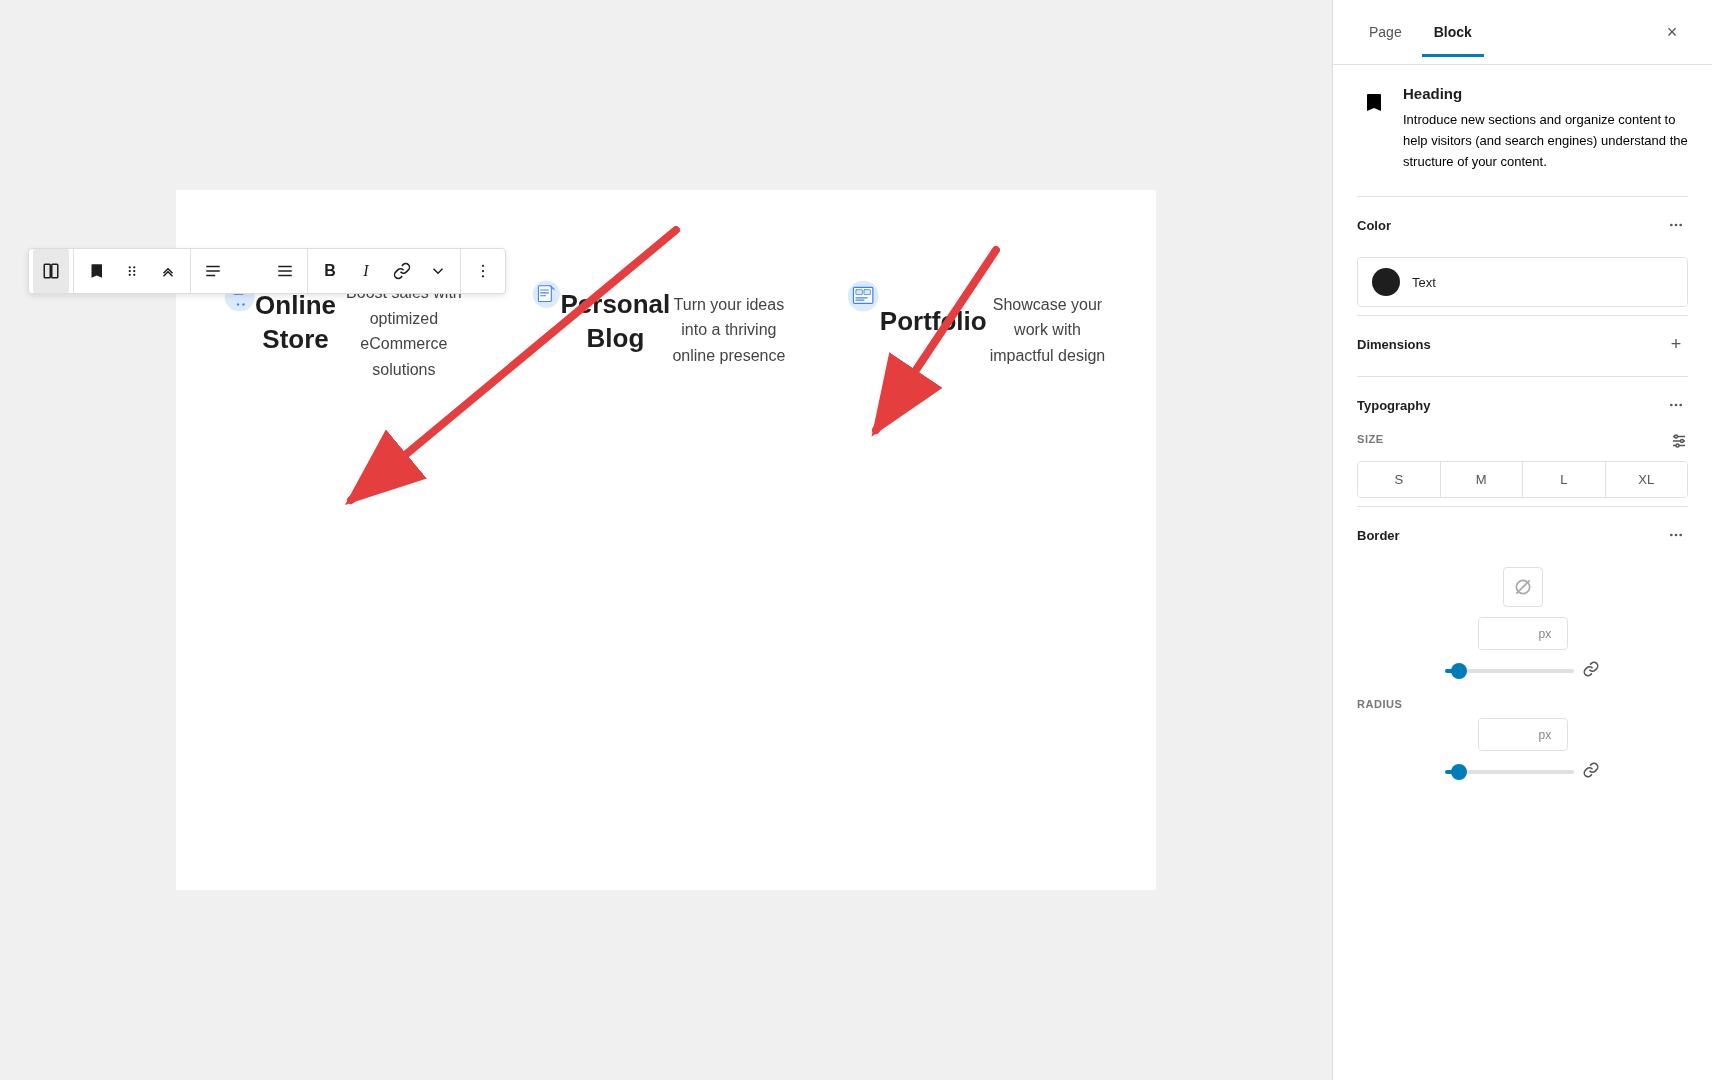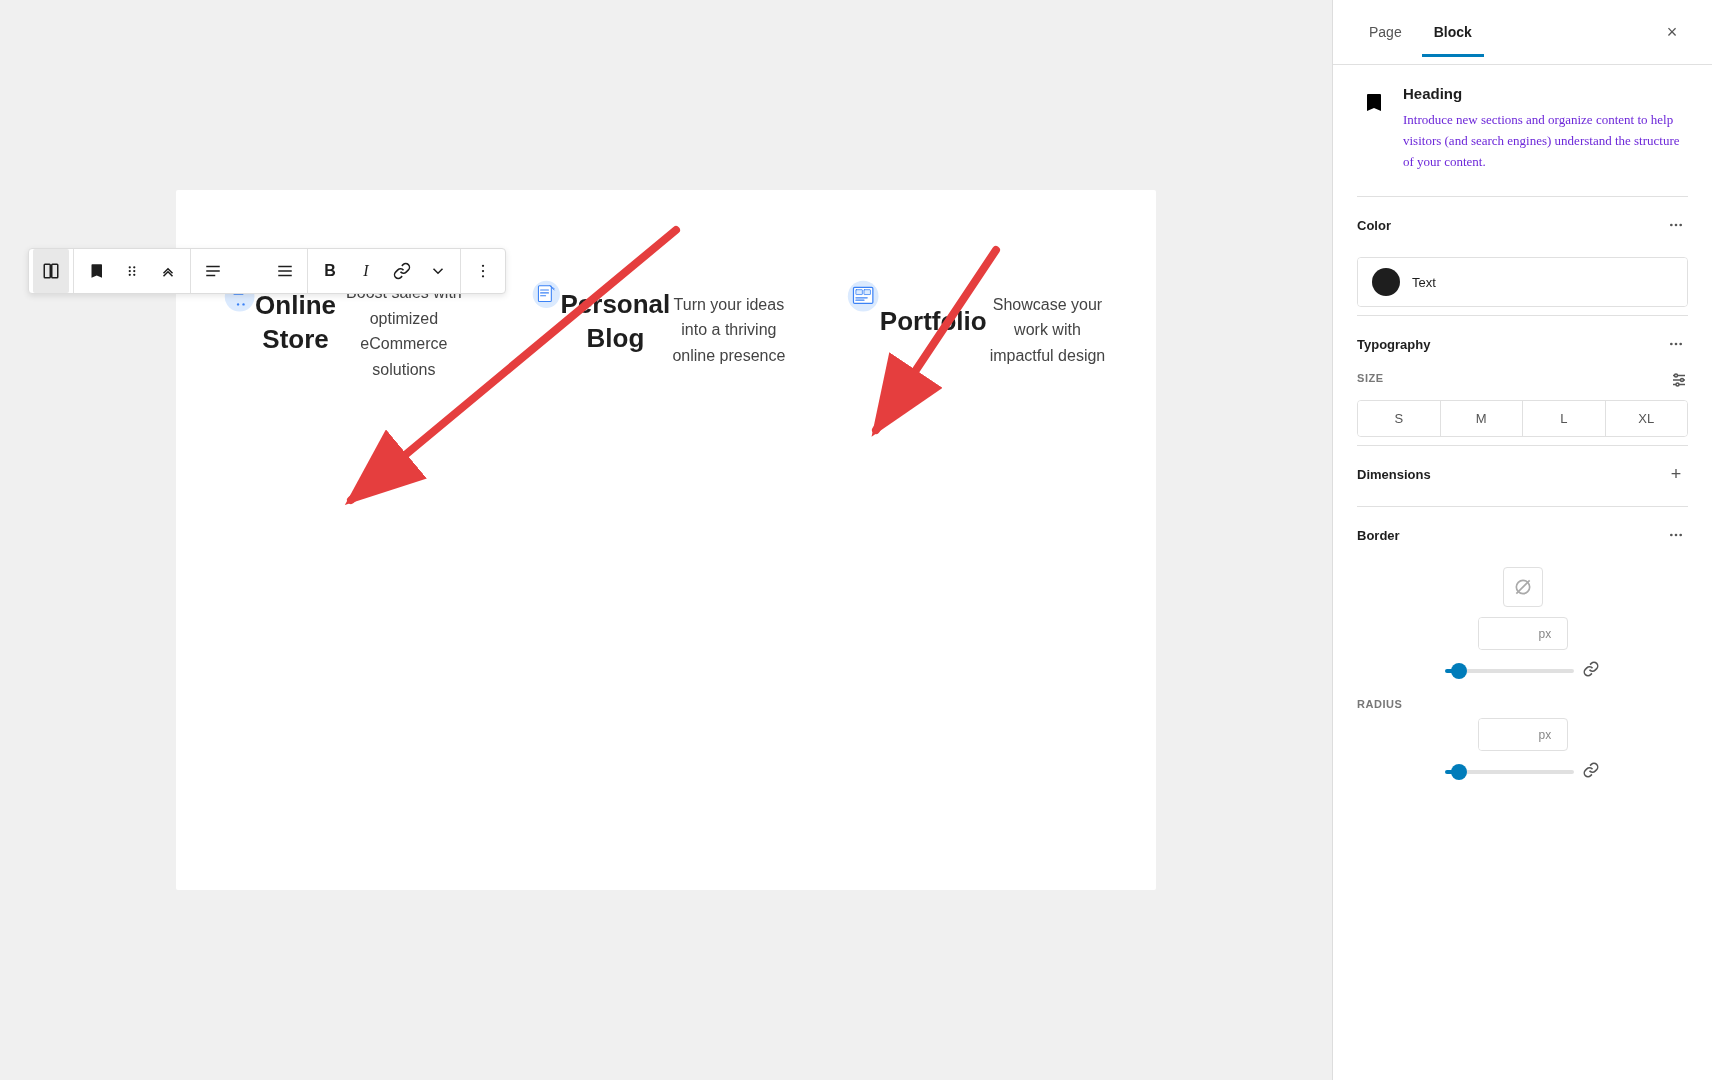--- a/index.html
+++ b/index.html
@@ -179,23 +179,22 @@
 
     .block-info-text h3 {
       font-size: 15px;
       font-weight: 600;
       color: #1e1e1e;
       margin-bottom: 8px;
     }
 
     .block-info-text p {
       font-size: 13px;
-      color: #6d28d9;
+      color: #000000;
       line-height: 1.6;
-      font-family: Liberation Serif, serif;
     }
 
     
     .sidebar-section {
       margin-bottom: 8px;
       border-top: 1px solid #e0e0e0;
     }
 
     .section-header {
       display: flex;
@@ -588,20 +587,29 @@
       <div class="color-options">
         <div class="color-option">
           <div class="color-swatch swatch-black"></div>
           <span class="color-label">Text</span>
         </div>
       </div>
     </div>
 
     <div class="sidebar-section">
       <div class="section-header">
+        <span class="section-title">Dimensions</span>
+        <div class="section-action">
+          <span style="font-size:18px;color:#555;">+</span>
+        </div>
+      </div>
+    </div>
+
+    <div class="sidebar-section">
+      <div class="section-header">
         <span class="section-title">Typography</span>
         <div class="section-action">
           <svg viewBox="0 0 24 24" width="16" height="16" fill="currentColor">
             <circle cx="5" cy="12" r="2"></circle>
               <circle cx="12" cy="12" r="2"></circle>
               <circle cx="19" cy="12" r="2"></circle>
           </svg>
         </div>
       </div>
       <div style="display:flex;align-items:center;justify-content:space-between;margin-bottom:8px;">
@@ -613,29 +621,20 @@
           <circle cx="8" cy="6" r="2" fill="#fff" stroke="#555"></circle>
           <circle cx="16" cy="12" r="2" fill="#fff" stroke="#555"></circle>
           <circle cx="10" cy="18" r="2" fill="#fff" stroke="#555"></circle>
         </svg>
       </div>
       <div class="size-buttons">
         <div class="size-btn">S</div>
         <div class="size-btn">M</div>
         <div class="size-btn">L</div>
         <div class="size-btn">XL</div>
-      </div>
-    </div>
-
-    <div class="sidebar-section">
-      <div class="section-header">
-        <span class="section-title">Dimensions</span>
-        <div class="section-action">
-          <span style="font-size:18px;color:#555;">+</span>
-        </div>
       </div>
     </div>
 
     <div class="sidebar-section">
       <div class="section-header">
         <span class="section-title">Border</span>
         <div class="section-action">
           <svg viewBox="0 0 24 24" width="16" height="16" fill="currentColor">
             <circle cx="5" cy="12" r="2"></circle>
               <circle cx="12" cy="12" r="2"></circle>

